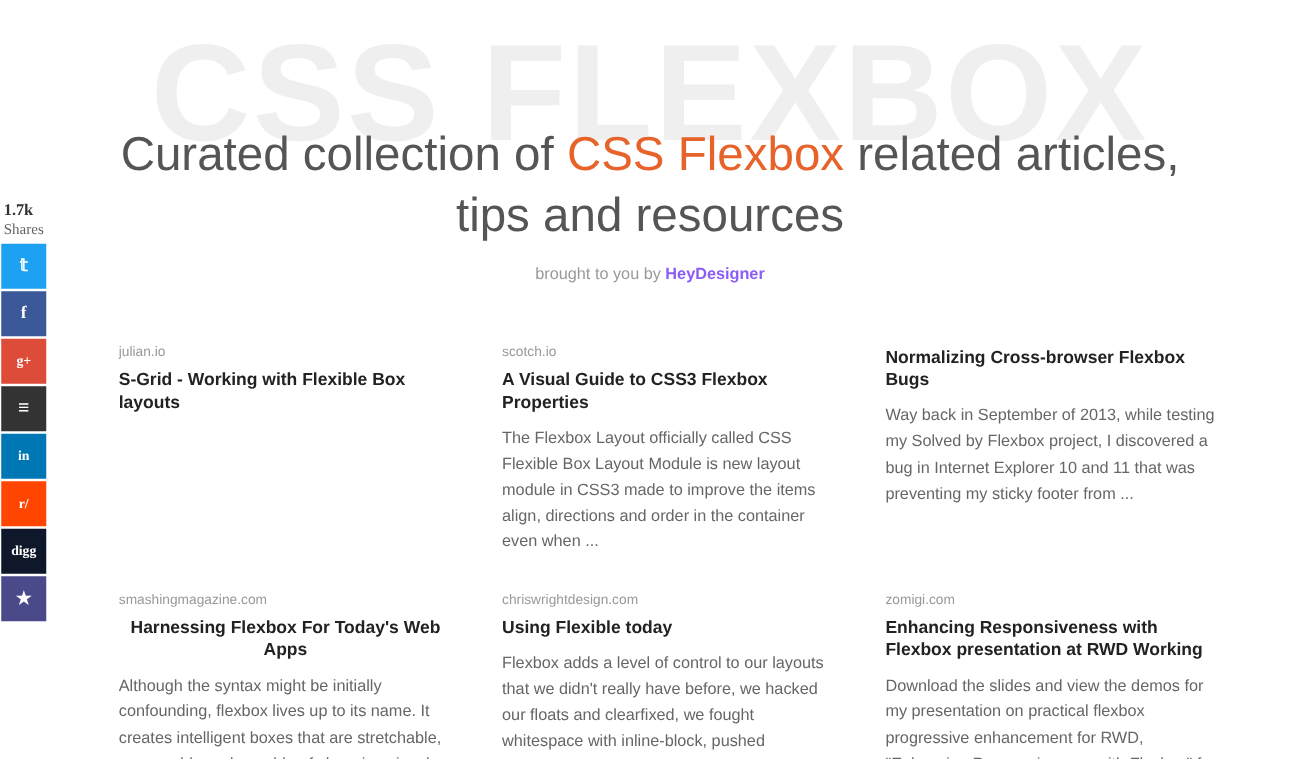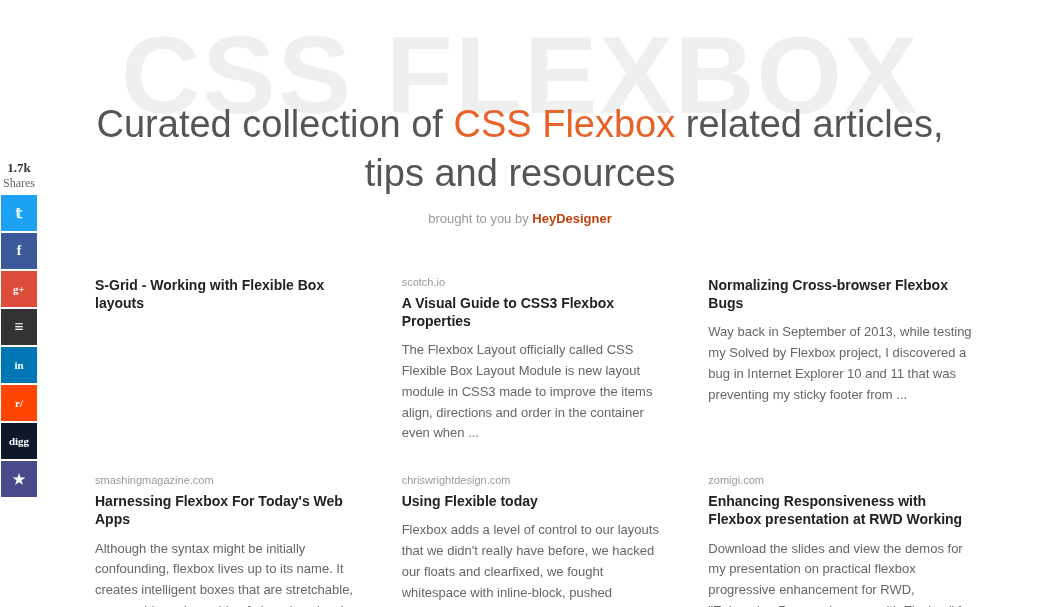--- a/index.html
+++ b/index.html
@@ -15,21 +15,20 @@
       position: fixed;
       left: 0;
       top: 160px;
       width: 38px;
       z-index: 100;
       display: flex;
       flex-direction: column;
       align-items: center;
     }
     .share-count {
-      text-align: center;
       margin-bottom: 4px;
     }
     .share-count .number {
       font-size: 13px;
       font-weight: bold;
       color: #333;
     }
     .share-count .label {
       font-size: 12px;
       color: #666;
@@ -79,21 +78,21 @@
     .hero-title .highlight {
       color: #e8632a;
       font-weight: 300;
     }
     .hero-subtitle {
       font-size: 13px;
       color: #999;
       font-family: Arial, sans-serif;
     }
     .hero-subtitle .brand {
-      color: #c2410c;
+      color: #8b5cf6;
       font-weight: bold;
     }
 
     
     .main-content {
       max-width: 950px;
       margin: 20px auto 0;
       padding: 0 20px 0 50px;
     }
 
@@ -189,20 +188,21 @@
     <p class="hero-subtitle">
       <span>brought to you by </span><span class="brand">HeyDesigner</span>
     </p>
   </div>
 </div>
 
 <div class="main-content">
   <div class="articles-grid">
 
     <div class="article-card">
+      <div class="article-source">julian.io</div>
       <h2 class="article-title" style="cursor:pointer;">
         <span>S-Grid - Working with Flexible Box layouts</span>
       </h2>
     </div>
 
     <div class="article-card">
       <div class="article-source">scotch.io</div>
       <h2 class="article-title" style="cursor:pointer;">
         <span>A Visual Guide to CSS3 Flexbox Properties</span>
       </h2>
@@ -211,21 +211,21 @@
 
     <div class="article-card">
       <h2 class="article-title" style="cursor:pointer;">
         <span>Normalizing Cross-browser Flexbox Bugs</span>
       </h2>
       <p class="article-excerpt">Way back in September of 2013, while testing my Solved by Flexbox project, I discovered a bug in Internet Explorer 10 and 11 that was preventing my sticky footer from ...</p>
     </div>
 
     <div class="article-card">
       <div class="article-source">smashingmagazine.com</div>
-      <h2 class="article-title" style="cursor:pointer;">
+      <h2 class="article-title" style="cursor:pointer;text-align:center;">
         <span>Harnessing Flexbox For Today's Web Apps</span>
       </h2>
       <p class="article-excerpt">Although the syntax might be initially confounding, flexbox lives up to its name. It creates intelligent boxes that are stretchable, squeezable and capable of changing visual order. It provides simple ...</p>
 
     </div>
 
     <div class="article-card">
       <div class="article-source">chriswrightdesign.com</div>
       <h2 class="article-title" style="cursor:pointer;">
         <span>Using Flexible today</span>

